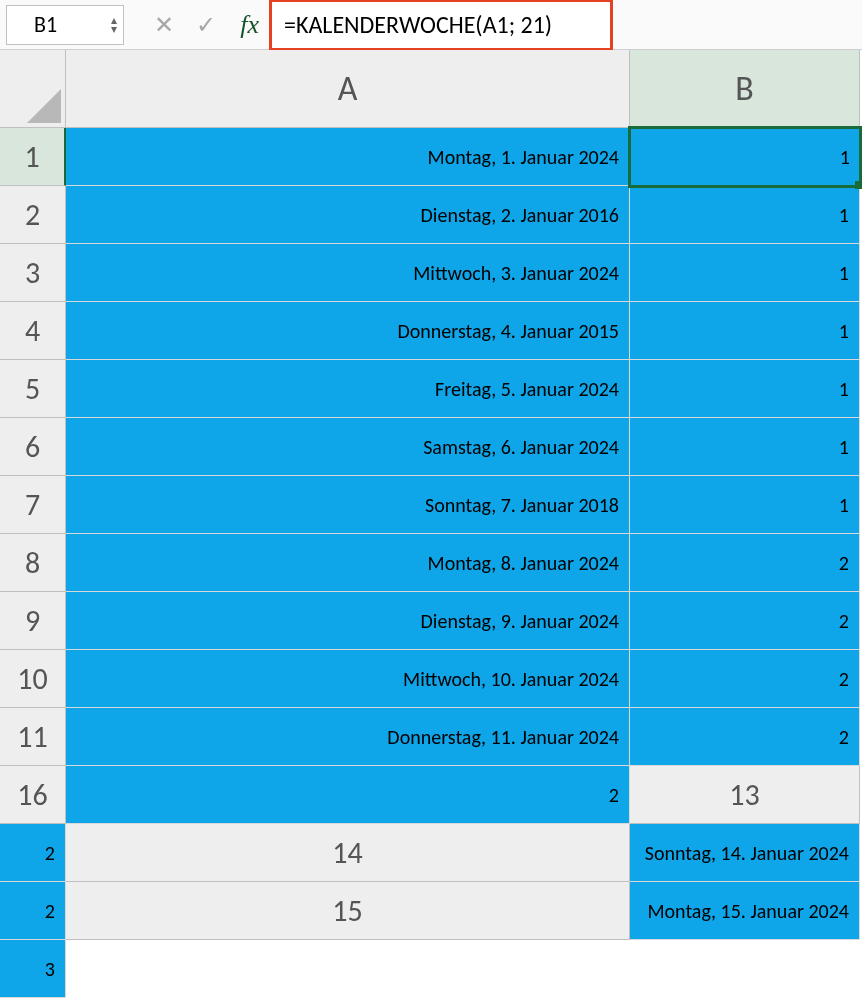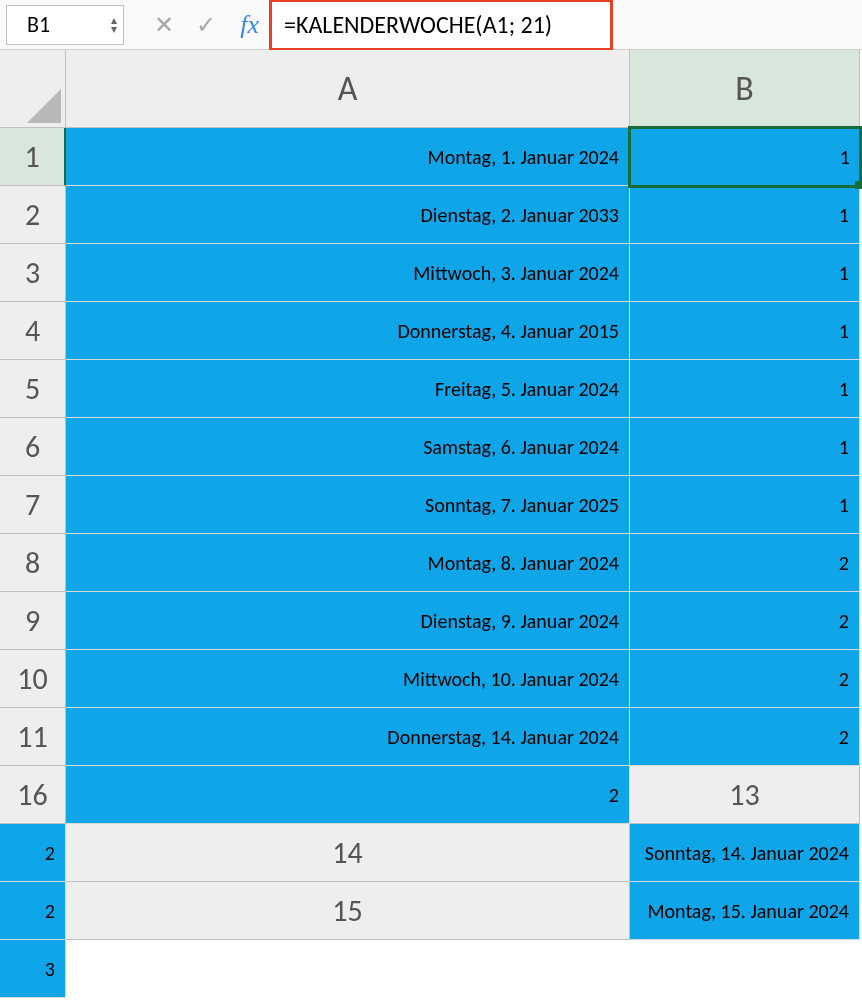--- a/index.html
+++ b/index.html
@@ -19,21 +19,21 @@
     }
     .name-box {
       width: 118px;
       height: 40px;
       margin: 5px 6px;
       background: #fff;
       border: 1px solid #c0c0c0;
       display: flex;
       align-items: center;
       justify-content: space-between;
-      padding: 0 6px 0 20px;
+      padding: 0 6px 0 27px;
       font-size: 22px;
     }
     .name-box-spinner {
       display: flex;
       flex-direction: column;
       line-height: 9px;
       font-size: 12px;
       color: #666;
     }
     .fb-icons {
@@ -41,21 +41,21 @@
       align-items: center;
       gap: 22px;
       margin-left: 24px;
       color: #a8a8a8;
     }
     .fb-icon { font-size: 24px; }
     .fx-label {
       font-style: italic;
       font-family: "Times New Roman", serif;
       font-size: 26px;
-      color: #3b82f6;
+      color: #14532d;
       margin-left: 24px;
       margin-right: 10px;
     }
     .formula-input {
       border: 3px solid #e74023;
       height: 52px;
       padding: 0 12px;
       display: flex;
       align-items: center;
       font-size: 24px;
@@ -165,48 +165,48 @@
 </div>
 
 <div class="sheet" id="sheet">
   <div class="corner"></div>
   <div class="col-header">A</div>
   <div class="col-header sel">B</div>
 <div class="row-header sel">1</div>
     <div class="cell right">Montag, 1. Januar 2024</div>
     <div class="cell right selected">1</div>
     <div class="row-header">2</div>
-    <div class="cell right">Dienstag, 2. Januar 2033</div>
+    <div class="cell right">Dienstag, 2. Januar 2016</div>
     <div class="cell right">1</div>
     <div class="row-header">3</div>
     <div class="cell right">Mittwoch, 3. Januar 2024</div>
     <div class="cell right">1</div>
     <div class="row-header">4</div>
     <div class="cell right">Donnerstag, 4. Januar 2015</div>
     <div class="cell right">1</div>
     <div class="row-header">5</div>
     <div class="cell right">Freitag, 5. Januar 2024</div>
     <div class="cell right">1</div>
     <div class="row-header">6</div>
     <div class="cell right">Samstag, 6. Januar 2024</div>
     <div class="cell right">1</div>
     <div class="row-header">7</div>
-    <div class="cell right">Sonntag, 7. Januar 2025</div>
+    <div class="cell right">Sonntag, 7. Januar 2018</div>
     <div class="cell right">1</div>
     <div class="row-header">8</div>
     <div class="cell right">Montag, 8. Januar 2024</div>
     <div class="cell right">2</div>
     <div class="row-header">9</div>
     <div class="cell right">Dienstag, 9. Januar 2024</div>
     <div class="cell right">2</div>
     <div class="row-header">10</div>
     <div class="cell right">Mittwoch, 10. Januar 2024</div>
     <div class="cell right">2</div>
     <div class="row-header">11</div>
-    <div class="cell right">Donnerstag, 14. Januar 2024</div>
+    <div class="cell right">Donnerstag, 11. Januar 2024</div>
     <div class="cell right">2</div>
     <div class="row-header">16</div>
     <div class="cell right">2</div>
     <div class="row-header">13</div>
     <div class="cell right">2</div>
     <div class="row-header">14</div>
     <div class="cell right">Sonntag, 14. Januar 2024</div>
     <div class="cell right">2</div>
     <div class="row-header">15</div>
     <div class="cell right">Montag, 15. Januar 2024</div>

